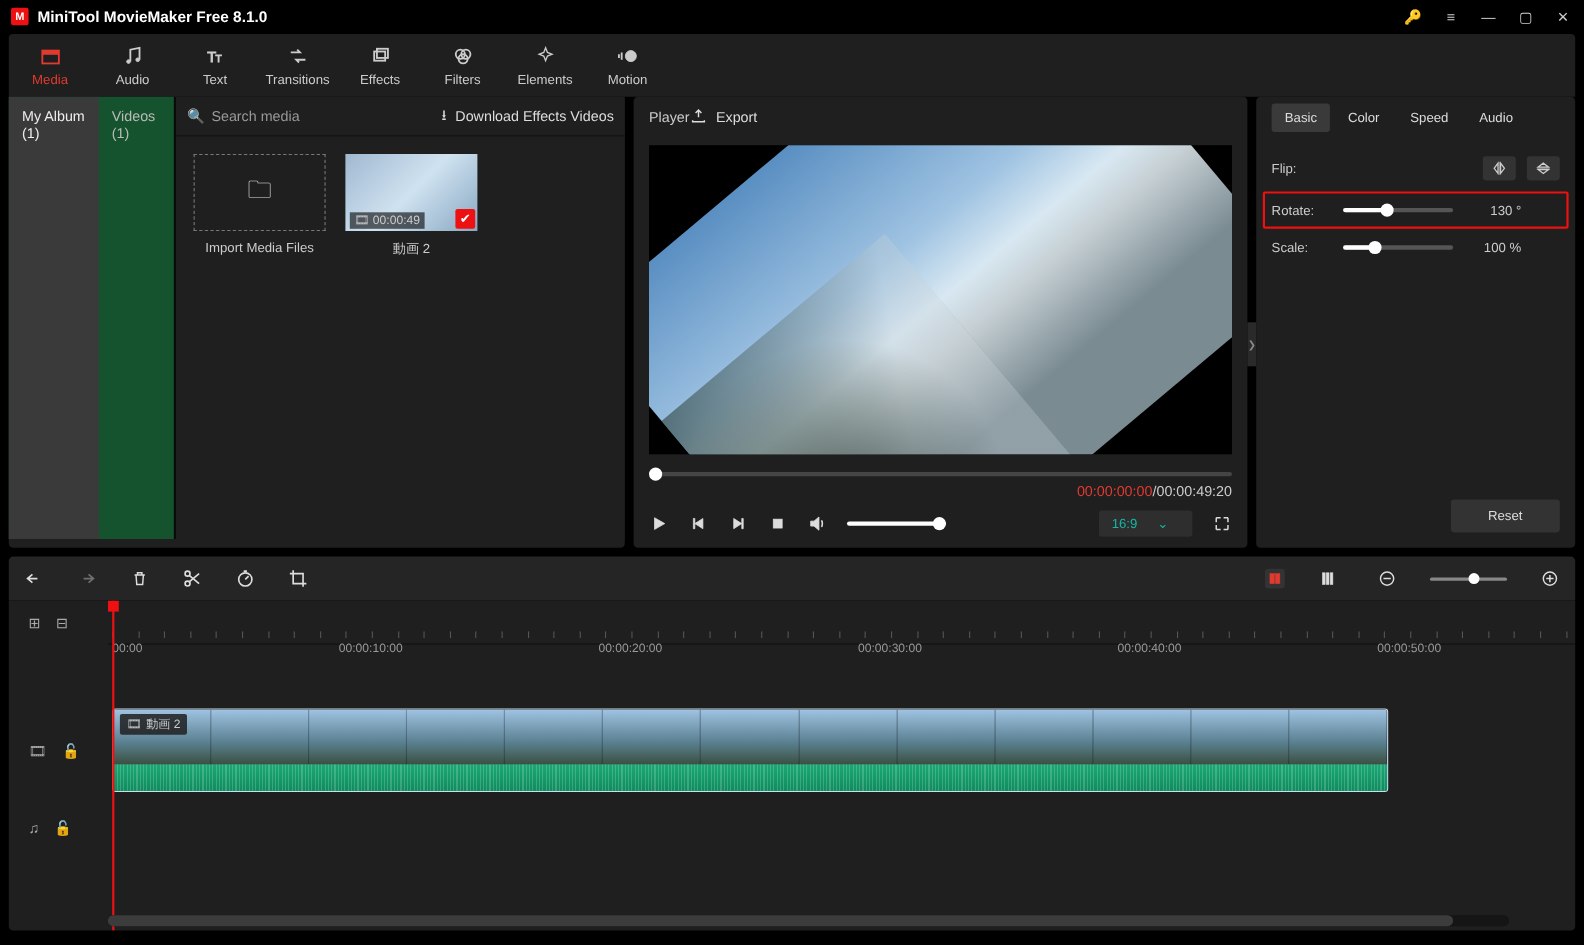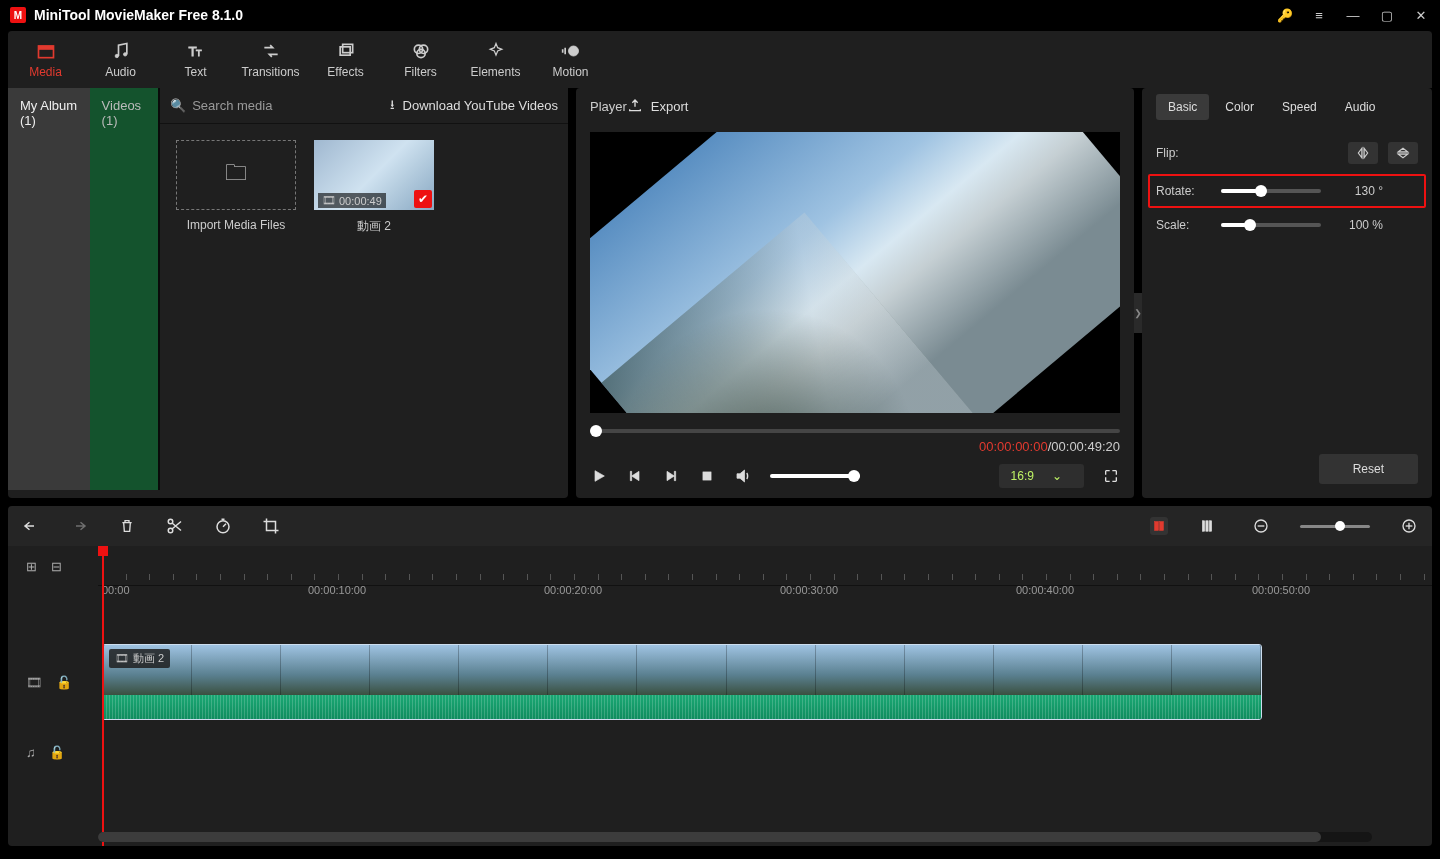--- a/index.html
+++ b/index.html
@@ -36,21 +36,21 @@
 .player-viewport { flex:1; margin:8px 14px 0 14px; background:#000; position:relative; overflow:hidden; display:flex; align-items:center; justify-content:center;}
 .player-img { width:140%; height:140%; transform:rotate(-40deg); background: linear-gradient(180deg, #5a8fc2 0%, #9fc3e2 35%, #d8e8f2 50%, #c5cfd3 60%, #7a8b92 80%); position:relative;}
 .player-img::after{content:"";position:absolute;left:0;right:50%;top:30%;bottom:0;background:radial-gradient(circle at 30% 60%, rgba(40,60,50,.6), transparent 60%),linear-gradient(120deg, rgba(30,50,40,.55) 0%, rgba(200,210,215,.3) 60%);}
 .player-progress { height:20px; margin:8px 14px 0; position:relative;}
 .player-progress .track{height:4px;background:#454545;border-radius:2px;position:absolute;top:8px;left:0;right:0;}
 .player-progress .knob{position:absolute;left:0;top:4px;width:12px;height:12px;border-radius:50%;background:#fff;}
 .player-controls { height:44px; display:flex; align-items:center; padding:0 14px; gap:18px;}
 .player-controls .btn{width:18px;height:18px;display:flex;align-items:center;justify-content:center;cursor:pointer;color:#ddd;}
 .vol-track{width:90px;height:4px;background:#fff;border-radius:2px;position:relative;}
 .vol-track .knob{position:absolute;right:0;top:-4px;width:12px;height:12px;border-radius:50%;background:#fff;}
-.aspect-select{background:#2e2e2e;border:none;color:#bef264;padding:5px 22px 5px 12px;border-radius:3px;font-size:12px;display:flex;align-items:flex-start;gap:18px;}
+.aspect-select{background:#2e2e2e;border:none;color:#14b8a6;padding:5px 22px 5px 12px;border-radius:3px;font-size:12px;display:flex;align-items:flex-start;gap:18px;}
 .prop-panel { width:290px; display:flex; flex-direction:column; position:relative;}
 .prop-panel .header{height:36px;display:flex;align-items:center;padding:0 14px;font-size:13px;}
 .prop-tabs{display:flex;gap:4px;padding:6px 14px;}
 .prop-tabs .ptab{padding:6px 12px;border-radius:3px;cursor:pointer;font-size:12px;color:#ddd;}
 .prop-tabs .ptab.active{background:#3a3a3a;}
 .prop-body{padding:16px 14px;display:flex;flex-direction:column;gap:20px;}
 .prop-row{display:flex;align-items:center;gap:10px;font-size:12px;}
 .prop-row .lbl{width:55px;}
 .flip-btn{width:30px;height:22px;background:#333;border-radius:3px;display:flex;align-items:center;justify-content:center;cursor:pointer;}
 .slider{position:relative;width:100px;height:4px;background:#555;border-radius:2px;}
@@ -175,21 +175,21 @@
       </div>
       <div class="media-content">
         <div class="media-toolbar">
           <div class="search">
             <span>🔍</span>
             <span>Search media</span>
           </div>
           <div class="spacer"></div>
           <div class="icon-btn">
             <span>⭳</span>
-            <span>Download YouTube Videos</span>
+            <span>Download Effects Videos</span>
           </div>
         </div>
         <div class="media-grid">
           <div class="media-card">
             <div class="media-thumb dashed">
               <span style="font-size:22px;color:#ddd;">🗀</span>
             </div>
             <div>Import Media Files</div>
           </div>
           <div class="media-card">

